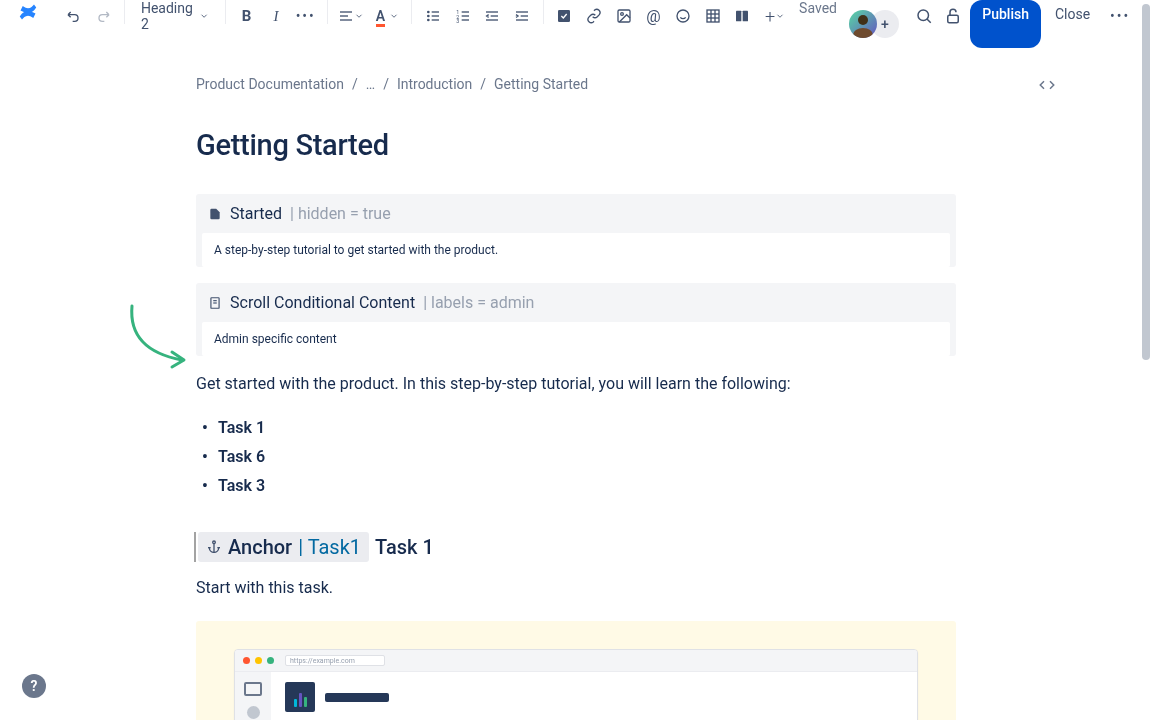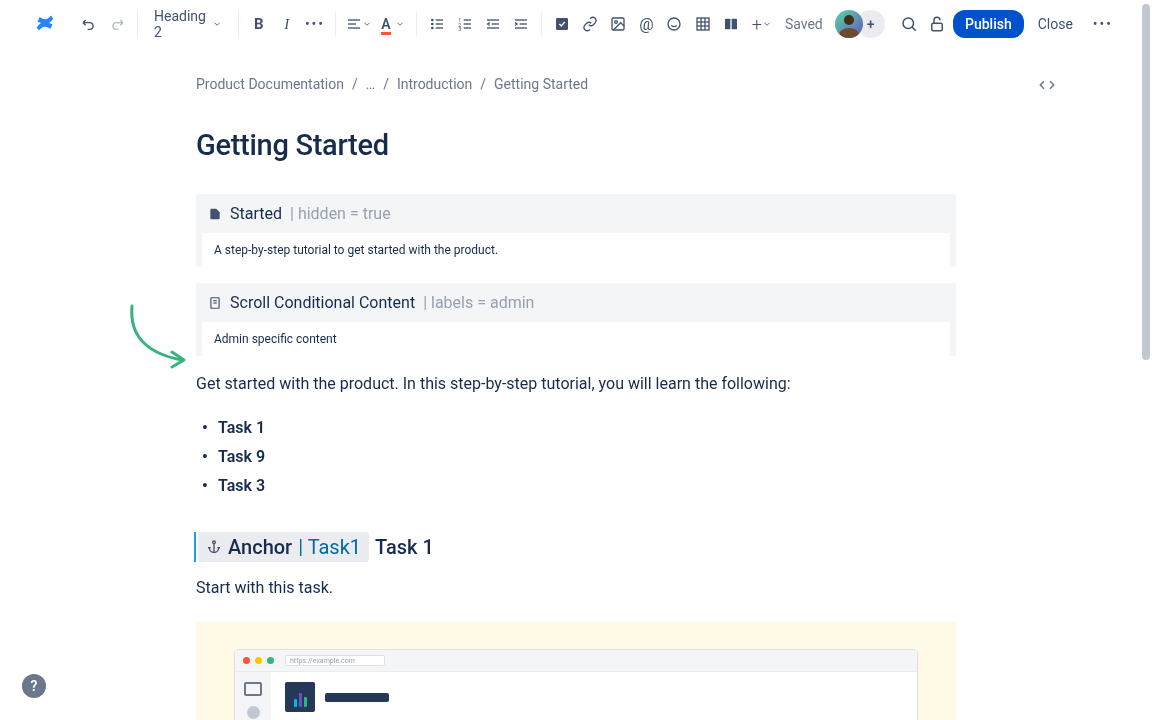--- a/index.html
+++ b/index.html
@@ -1,18 +1,18 @@
 <!DOCTYPE html>
 <html><head>
 <meta charset="utf-8">
 <style>
 * { margin:0; padding:0; box-sizing:border-box; }
 body { font-family:-apple-system,BlinkMacSystemFont,"Segoe UI",Roboto,sans-serif; font-size:14px; color:#172B4D; background:#fff; overflow:hidden; }
 .viewport { width:1152px; height:720px; position:relative; }
-.toolbar { height:48px; display:flex; align-items:center; padding:0 33px; gap:4px; }
+.toolbar { height:48px; display:flex; padding:0 16px; gap:4px; }
 .logo svg { width:24px; height:24px; }
 .tb-btn { display:flex; align-items:center; justify-content:center; width:32px; height:32px; border-radius:3px; color:#42526E; cursor:pointer; }
 .tb-text { display:flex; align-items:center; height:32px; padding:0 8px; border-radius:3px; color:#42526E; cursor:pointer; gap:4px; }
 .sep { width:1px; height:24px; background:#EBECF0; margin:0 4px; }
 .spacer { flex:1; }
 .saved { color:#6B778C; font-size:14px; margin-right:8px; }
 .avatar-wrap { position:relative; display:flex; align-items:center; margin-right:8px; }
 .avatar { width:28px; height:28px; border-radius:50%; background:linear-gradient(135deg,#57D9A3 0%,#6554C0 100%); position:relative; overflow:hidden; }
 .avatar::after{content:'';position:absolute;top:5px;left:50%;transform:translateX(-50%);width:10px;height:10px;border-radius:50%;background:#403018;}
 .avatar::before{content:'';position:absolute;bottom:-4px;left:50%;transform:translateX(-50%);width:20px;height:14px;border-radius:50% 50% 0 0;background:#6e4a2e;}
@@ -55,21 +55,21 @@
 .rail-dot{width:13px;height:13px;border-radius:50%;background:#C1C7D0;}
 .mock-main{flex:1; padding:10px 14px;}
 .mock-row1{display:flex; align-items:center; gap:10px;}
 .mock-logo{width:30px;height:30px;background:#253858;border-radius:2px;display:flex;align-items:flex-end;justify-content:center;gap:2px;padding-bottom:5px;}
 .bar{width:3px;border-radius:1px;}
 .bar.b1{height:8px;background:#00B8D9;} .bar.b2{height:14px;background:#6554C0;} .bar.b3{height:10px;background:#36B37E;}
 .mock-title{width:64px;height:9px;background:#253858;border-radius:2px;}
 .arrow-annotation { position:absolute; left:-70px; top:254px; width:70px; height:70px; pointer-events:none; }
 .help-btn { position:fixed; left:22px; bottom:22px; width:24px; height:24px; border-radius:50%; background:#6B778C; color:#fff; display:flex; align-items:center; justify-content:center; font-weight:600; cursor:pointer; font-size:14px; }
 .icon{display:inline-flex;align-items:center;justify-content:center;}
-.heading-cursor{border-left:2px solid #0ea5e9; padding-left:2px; margin-left:-2px;}
+.heading-cursor{border-left:2px solid #a3a3a3; padding-left:2px; margin-left:-2px;}
 </style>
 </head>
 <body>
 <div class="viewport">
 
 <div class="toolbar">
   <div class="logo">
     <svg viewBox="0 0 32 32">
           <path fill="#2684FF" d="M5 22c2-3 5-7 11-7 3 0 6 1 10 3l-3 6c-3-2-5-3-7-3-4 0-6 3-8 5z"></path>
           <path fill="#2684FF" d="M27 10c-2 3-5 7-11 7-3 0-6-1-10-3l3-6c3 2 5 3 7 3 4 0 6-3 8-5z"></path>
@@ -280,21 +280,21 @@
 
     <svg class="arrow-annotation" viewBox="0 0 70 70">
       <path d="M 6 4 Q 2 48 56 58" stroke="#36B37E" stroke-width="3" fill="none" stroke-linecap="round"></path>
       <path d="M 46 50 L 58 58 L 46 65" stroke="#36B37E" stroke-width="3" fill="none" stroke-linecap="round" stroke-linejoin="round"></path>
     </svg>
 
     <p class="body-text">Get started with the product. In this step-by-step tutorial, you will learn the following:</p>
 
     <ul class="task-list">
       <li>Task 1</li>
-      <li>Task 9</li>
+      <li>Task 6</li>
       <li>Task 3</li>
     </ul>
 
     <div class="heading-row heading-cursor">
       <span class="anchor-chip">
         <span class="icon">
               <svg width="16" height="16" viewBox="0 0 24 24" fill="none" stroke="#42526E" stroke-width="2">
                 <circle cx="12" cy="5" r="2"></circle>
                 <line x1="12" y1="7" x2="12" y2="21"></line>
                 <path d="M5 13a7 7 0 0014 0"></path>

